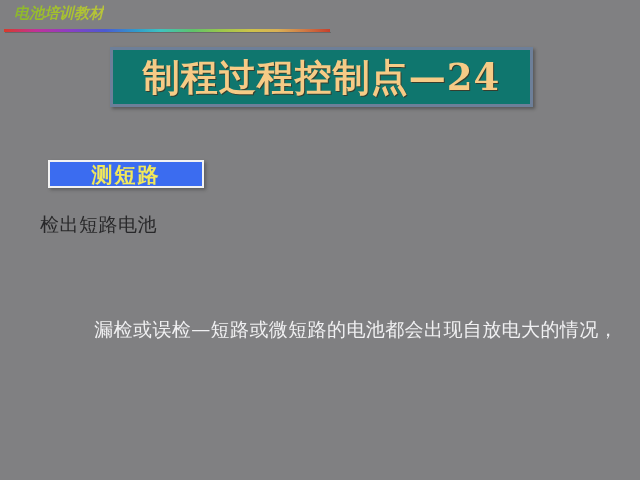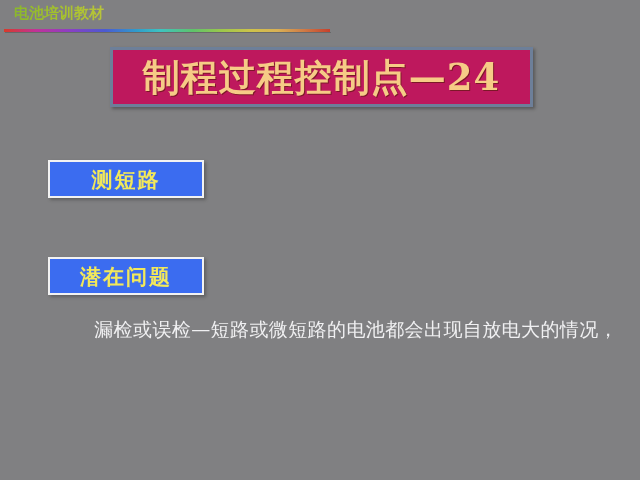--- a/index.html
+++ b/index.html
@@ -32,20 +32,21 @@
     font-weight: bold;
     font-size: 15px;
     line-height: 18px;
     letter-spacing: 0px;
     color: #9bbd2a;
     background: linear-gradient(90deg, #8ab82b 0%, #a5c22c 50%, #b9c43a 100%);
     -webkit-background-clip: text;
     background-clip: text;
     -webkit-text-fill-color: transparent;
     white-space: nowrap;
+    font-style: italic;
   }
 
   .header-rule {
     position: absolute;
     left: 4px;
     top: 29px;
     width: 326px;
     height: 3px;
     background: linear-gradient(90deg,
       #d83a2a 0%,
@@ -71,21 +72,21 @@
   }
 
   
   .title-plate {
     position: absolute;
     left: 110px;
     top: 47px;
     width: 423px;
     height: 60px;
     box-sizing: border-box;
-    background: #be185d;
+    background: #0f766e;
     border: 3px solid #6d7f99;
     box-shadow: 2px 2px 3px rgba(40,40,40,0.45);
     display: flex;
     align-items: center;
     justify-content: center;
   }
   .title-text {
     font-family: "DejaVu Serif", "Liberation Serif", serif;
     font-weight: bold;
     font-size: 37px;
@@ -94,21 +95,21 @@
     letter-spacing: 1px;
     white-space: nowrap;
     text-shadow: 1px 1px 0 rgba(80,25,5,0.6);
   }
 
   
   .chip {
     position: absolute;
     left: 48px;
     width: 156px;
-    height: 38px;
+    height: 28px;
     box-sizing: border-box;
     background: #3b6cf0;
     border: 2px solid #f2f2f2;
     box-shadow: 2px 2px 3px rgba(45,45,45,0.4);
     display: flex;
     align-items: center;
     justify-content: center;
   }
   .chip-label {
     font-family: "DejaVu Serif", "Liberation Serif", serif;
@@ -163,22 +164,20 @@
   <div class="header-rule"></div>
 
   <div class="title-plate">
     <span class="title-text">制程过程控制点—24</span>
   </div>
 
   <div class="chip" id="chip-measure-short">
     <span class="chip-label">测短路</span>
   </div>
 
+  <div class="body-dark">检出短路电池</div>
 
-  <div class="chip" id="chip-potential-issue">
-    <span class="chip-label">潜在问题</span>
-  </div>
 
   <div class="body-light">
     <span class="line">漏检或误检—短路或微短路的电池都会出现自放电大的情况，</span>
   </div>
 
 </div>
 
 </body></html>

